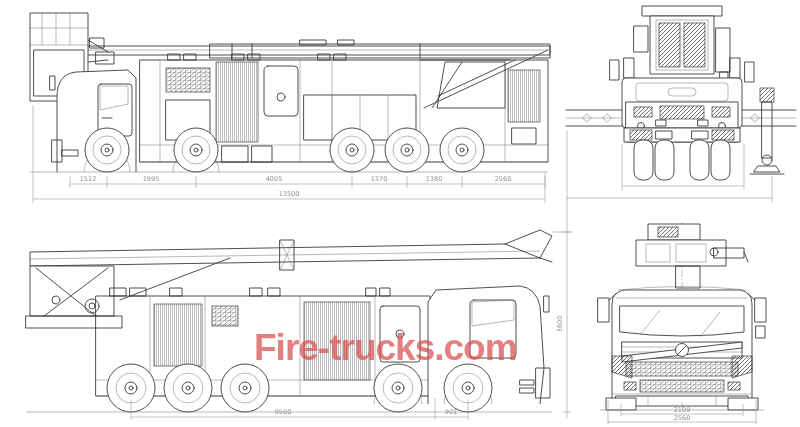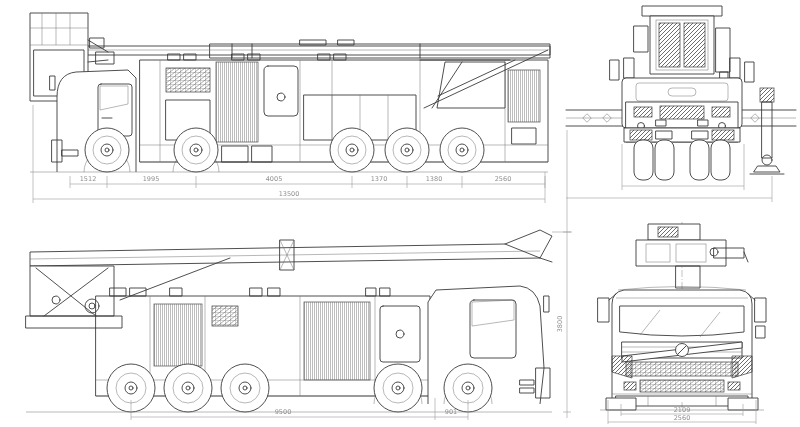--- a/index.html
+++ b/index.html
@@ -374,14 +374,15 @@
       <line class="d" x1="621" y1="414" x2="743" y2="414"></line>
       <text class="dt" x="682" y="412">2109</text>
       <line class="d" x1="608" y1="400" x2="608" y2="424"></line>
       <line class="d" x1="756" y1="400" x2="756" y2="424"></line>
       <line class="d" x1="608" y1="422" x2="756" y2="422"></line>
       <text class="dt" x="682" y="420">2560</text>
     </g>
   </g>
 </svg>
 
+<div id="watermark">Fire-trucks.com</div>
 
 </div>
 
 </body></html>

